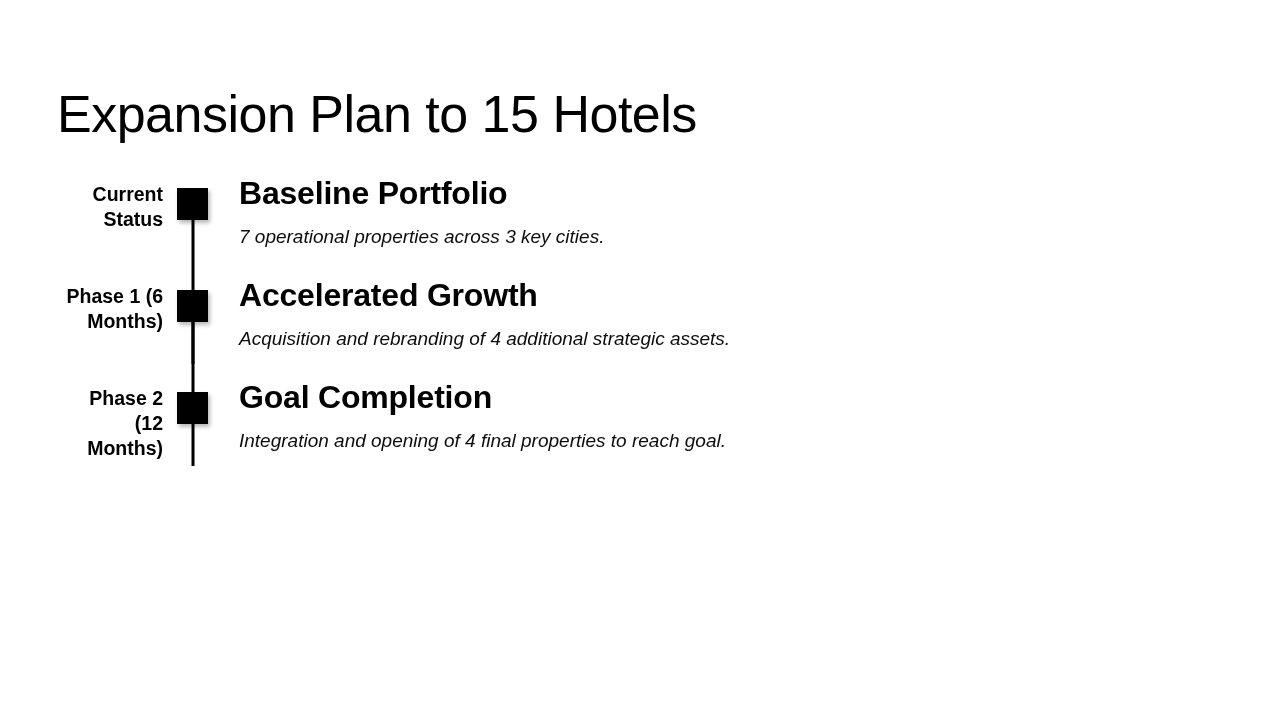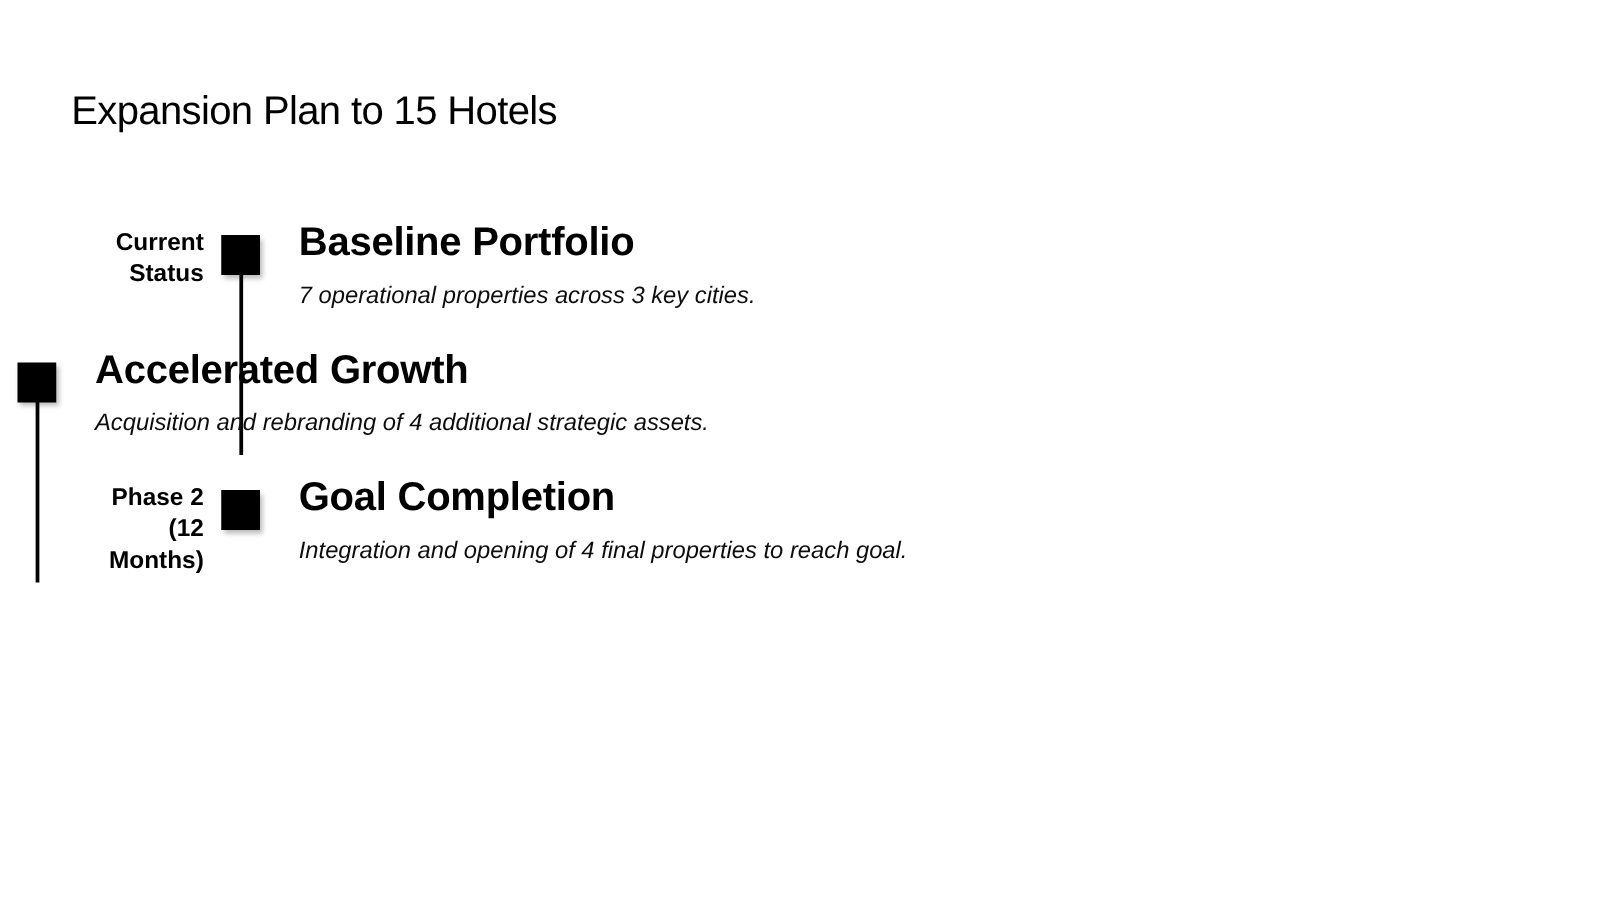--- a/index.html
+++ b/index.html
@@ -21,21 +21,21 @@
     position: absolute;
     inset: 0;
     background: #ffffff;
   }
 
   
   .slide-title {
     position: absolute;
     left: 57px;
     top: 50px;
-    font-size: 32px;
+    font-size: 52px;
     font-weight: 300;
     letter-spacing: -0.5px;
     line-height: 1.12;
     color: #000000;
     white-space: nowrap;
   }
 
   
   .timeline {
     position: absolute;
@@ -136,20 +136,21 @@
         <div class="rail-line"></div>
         <div class="marker"></div>
       </div>
       <div class="content">
         <div class="item-heading">Baseline Portfolio</div>
         <div class="item-desc">7 operational properties across 3 key cities.</div>
       </div>
     </div>
 
     <div class="timeline-row">
+      <div class="period-label">Phase 1 (6 Months)</div>
       <div class="rail">
         <div class="rail-line"></div>
         <div class="marker"></div>
       </div>
       <div class="content">
         <div class="item-heading">Accelerated Growth</div>
         <div class="item-desc">Acquisition and rebranding of 4 additional strategic assets.</div>
       </div>
     </div>
 

